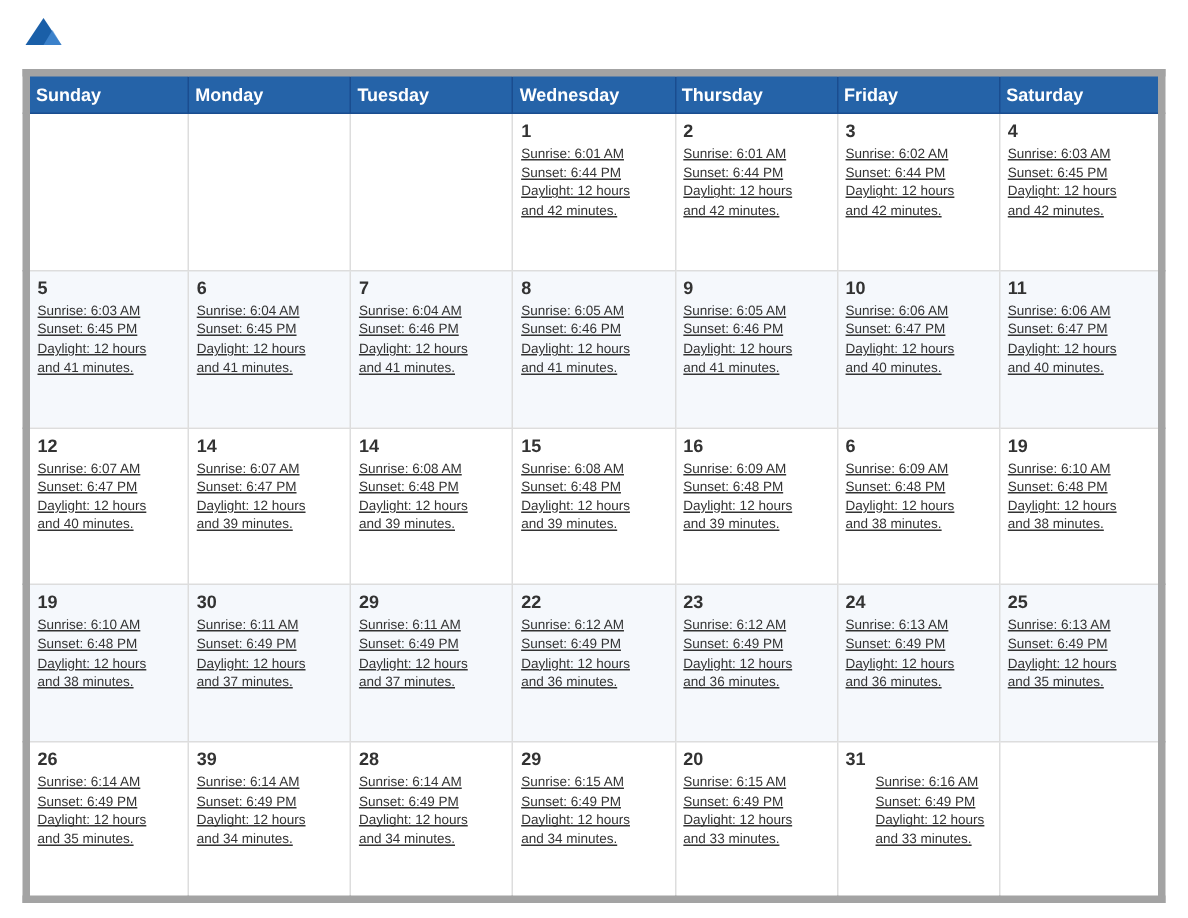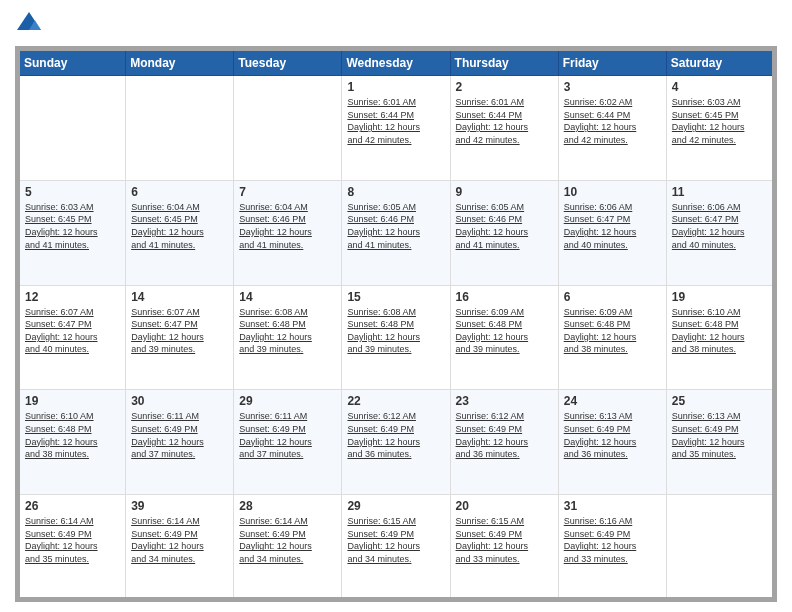--- a/index.html
+++ b/index.html
@@ -349,21 +349,21 @@
           </td>
           <td>
             <div class="day-num">20</div>
             <div class="day-info" style="white-space: pre-line;">Sunrise: 6:15 AM
 Sunset: 6:49 PM
 Daylight: 12 hours
 and 33 minutes.</div>
           </td>
           <td>
             <div class="day-num">31</div>
-            <div class="day-info" style="white-space: pre-line;">Sunrise: 6:16 AM
+            <div class="day-info" style="white-space: pre-line; margin-left: 20px;">Sunrise: 6:16 AM
 Sunset: 6:49 PM
 Daylight: 12 hours
 and 33 minutes.</div>
           </td>
           <td class="empty-cell"></td>
         </tr>
       </tbody>
   </table>
 </div>
 

